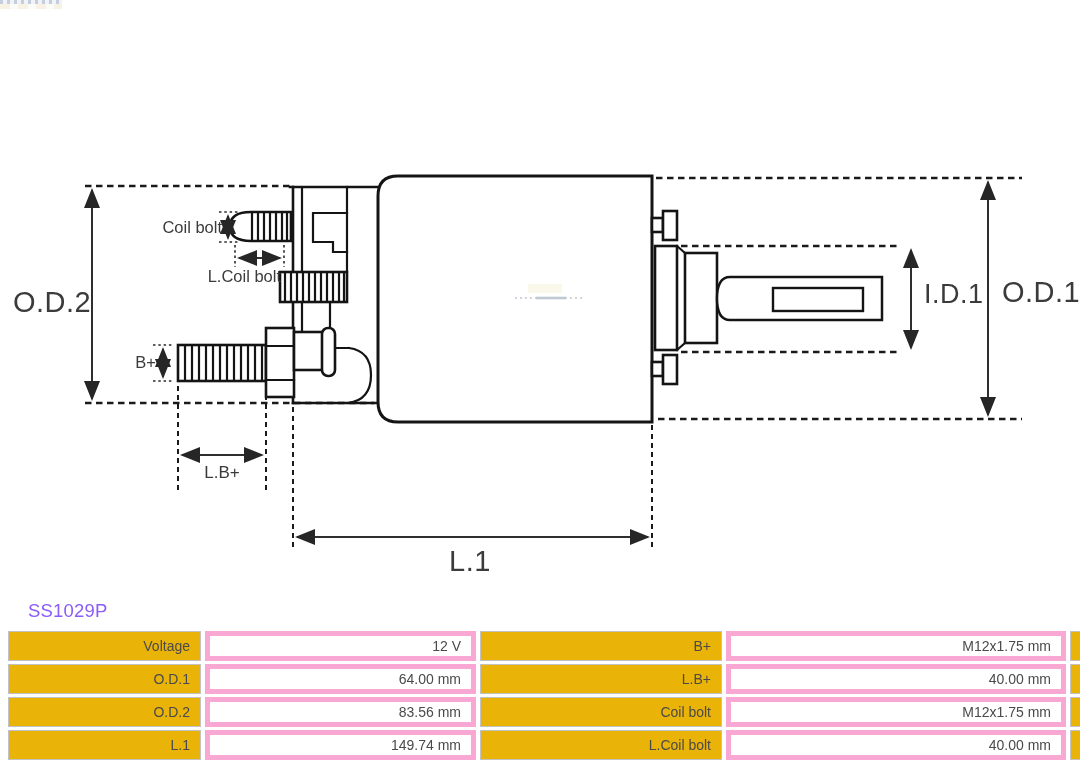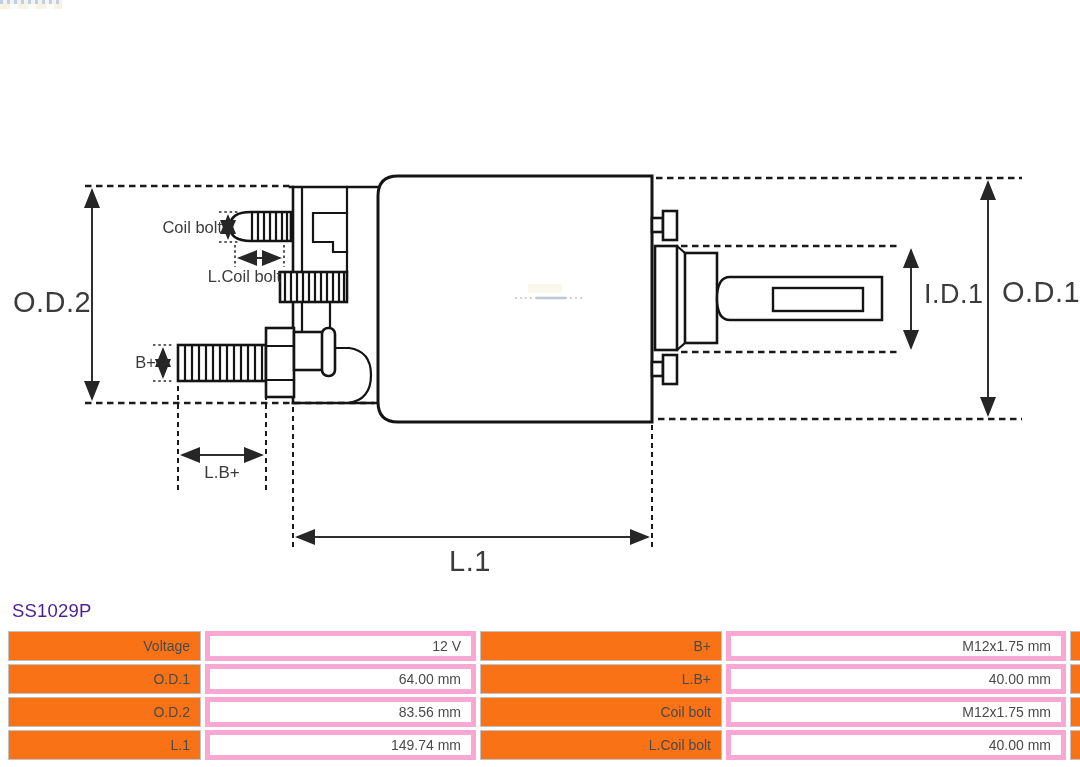--- a/index.html
+++ b/index.html
@@ -20,39 +20,39 @@
   .dash{stroke:#1a1a1a;stroke-width:2.3;stroke-dasharray:6.5 4.5;fill:none}
   .dashthin{stroke-width:2;stroke-dasharray:5 4}
   .dot{stroke:#2a2a2a;stroke-width:1.6;stroke-dasharray:2.5 2.8;fill:none}
   .dim{stroke:#2e2e2e;stroke-width:2;fill:none}
   svg text{font-family:"Liberation Sans",sans-serif;fill:#3b3b3b}
   .lbl-lg{font-size:29px;letter-spacing:.5px}
   .lbl-sm{font-size:16.5px}
 
   
   .part-number{
-    position:absolute;left:12px;top:600px;
-    font-size:18.5px;color:#4c1d95;letter-spacing:.2px;
+    position:absolute;left:28px;top:600px;
+    font-size:18.5px;color:#8b5cf6;letter-spacing:.2px;
   }
 
   
   .spec-table{
     position:absolute;left:8px;top:631px;
     display:grid;
     grid-template-columns:193px 271px 242px 340px 70px;
     grid-auto-rows:30px;
     column-gap:4px;row-gap:3px;
     font-size:14px;color:#4a4a4a;
   }
   .cell{
     box-sizing:border-box;
     display:flex;align-items:center;justify-content:flex-end;
     padding:0 10px;white-space:nowrap;
   }
-  .cell.lbl{background:#f97316;border:1px solid #c2c2c2}
+  .cell.lbl{background:#eab308;border:1px solid #c2c2c2}
   .cell.val{background:#ffffff;border:5px solid #f9a8d4}
 </style>
 </head>
 <body>
 
 <div class="artifact">
   <div class="artifact-row1"></div>
   <div class="artifact-row2"></div>
 </div>
 

